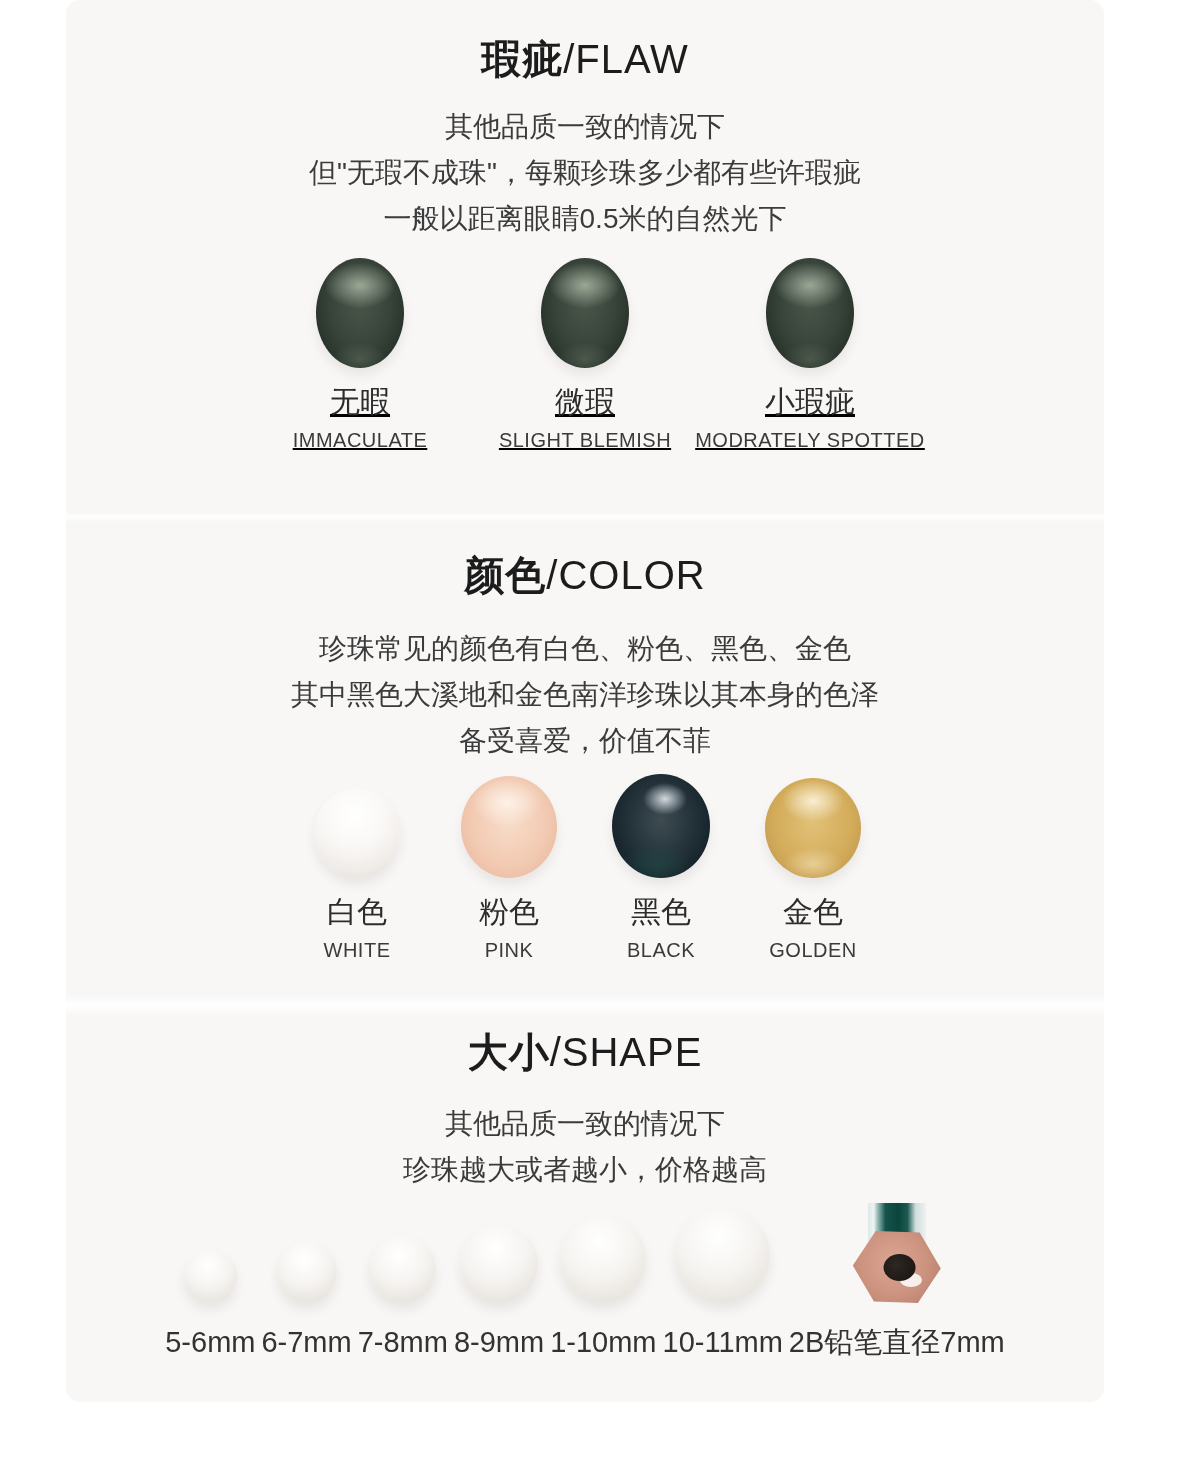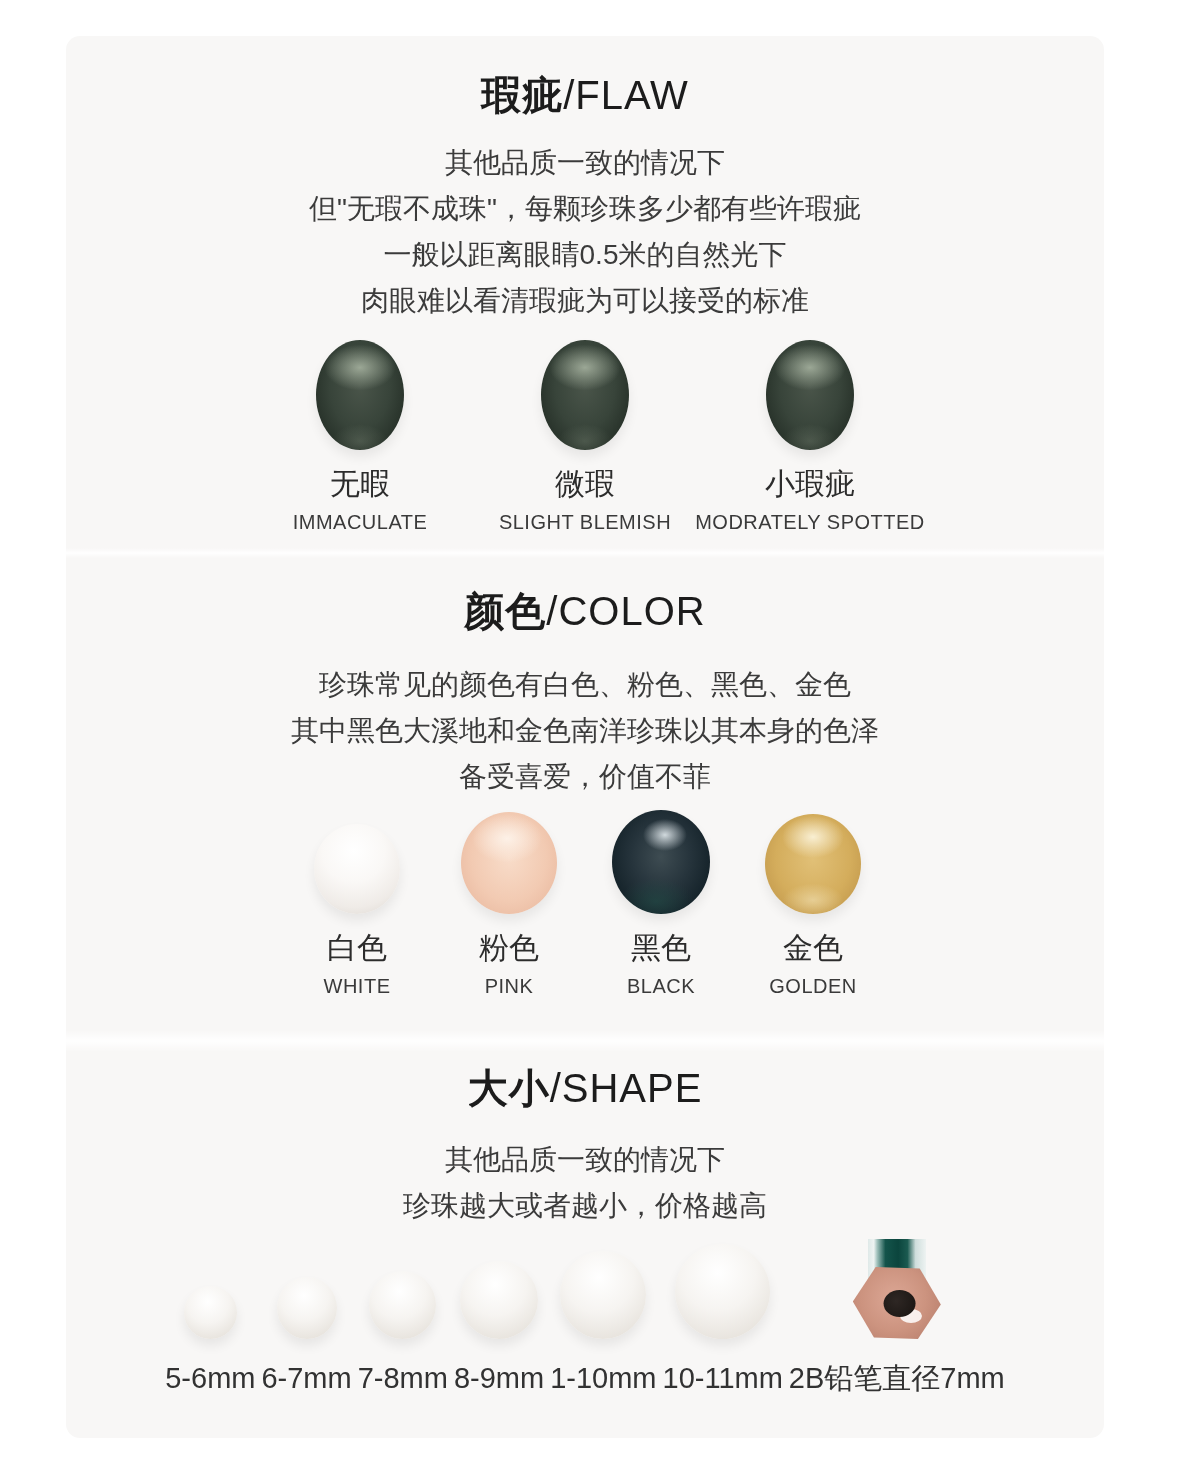--- a/index.html
+++ b/index.html
@@ -8,21 +8,20 @@
     background:#ffffff;
     font-family:"Liberation Sans", sans-serif;
     position:relative;
     overflow:hidden;
   }
   .card {
     position:absolute; left:66px; top:0;
     width:1038px; height:1402px;
     background:#f8f7f6;
     border-radius:14px;
-    margin-top:36px;
   }
   .divider {
     position:absolute; left:0; width:100%;
     background:linear-gradient(to bottom, rgba(255,255,255,0), rgba(255,255,255,0.95), rgba(255,255,255,0));
   }
   .divider-1 { top:512px; height:10px; }
   .divider-2 { top:994px; height:22px; }
 
   .section { position:absolute; left:0; width:100%; text-align:center; }
   .sec-flaw  { top:36px; }
@@ -31,21 +30,21 @@
 
   .sec-title { font-size:40px; color:#1c1c1c; letter-spacing:1px; line-height:46px; }
   .t-zh { font-weight:700; }
   .t-en { font-weight:400; }
 
   .sec-lines { margin-top:22px; font-size:28px; color:#3b3b3b; line-height:46px; }
   .sec-color .sec-lines { margin-top:28px; }
   .sec-size  .sec-lines { margin-top:26px; }
 
   .pearl-row { display:flex; justify-content:center; align-items:flex-end; }
-  .row-flaw  { margin-top:16px; }
+  .row-flaw  { margin-top:16px;text-decoration:underline; }
   .row-color { margin-top:10px;text-align:center; }
   .row-size  { margin-top:10px; }
 
   .pearl-item { display:flex; flex-direction:column; align-items:center; }
   .row-flaw  .pearl-item { width:225px; }
   .row-color .pearl-item { width:152px; }
   .row-size  .pearl-item { margin:0 3px; }
 
   .lab-zh { font-size:30px; color:#2c2c2c; margin-top:16px; line-height:36px; white-space:nowrap; }
   .lab-en { font-size:20px; color:#3a3a3a; margin-top:5px; line-height:30px; letter-spacing:0.5px; white-space:nowrap; }
@@ -122,21 +121,20 @@
 <div class="card">
 
   <div class="section sec-flaw">
     <div class="sec-title">
       <span class="t-zh">瑕疵</span><span class="t-en">/FLAW</span>
     </div>
     <div class="sec-lines">
       <div>其他品质一致的情况下</div>
       <div>但"无瑕不成珠"，每颗珍珠多少都有些许瑕疵</div>
       <div>一般以距离眼睛0.5米的自然光下</div>
-      <div>肉眼难以看清瑕疵为可以接受的标准</div>
     </div>
     <div class="pearl-row row-flaw">
       <div class="pearl-item">
         <div class="pearl p-tahitian"></div>
         <div class="lab-zh">无暇</div>
         <div class="lab-en">IMMACULATE</div>
       </div>
       <div class="pearl-item">
         <div class="pearl p-tahitian"></div>
         <div class="lab-zh">微瑕</div>

